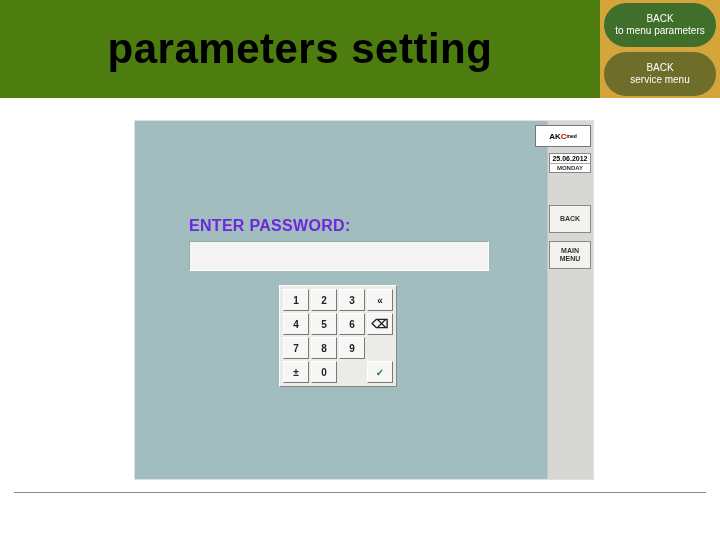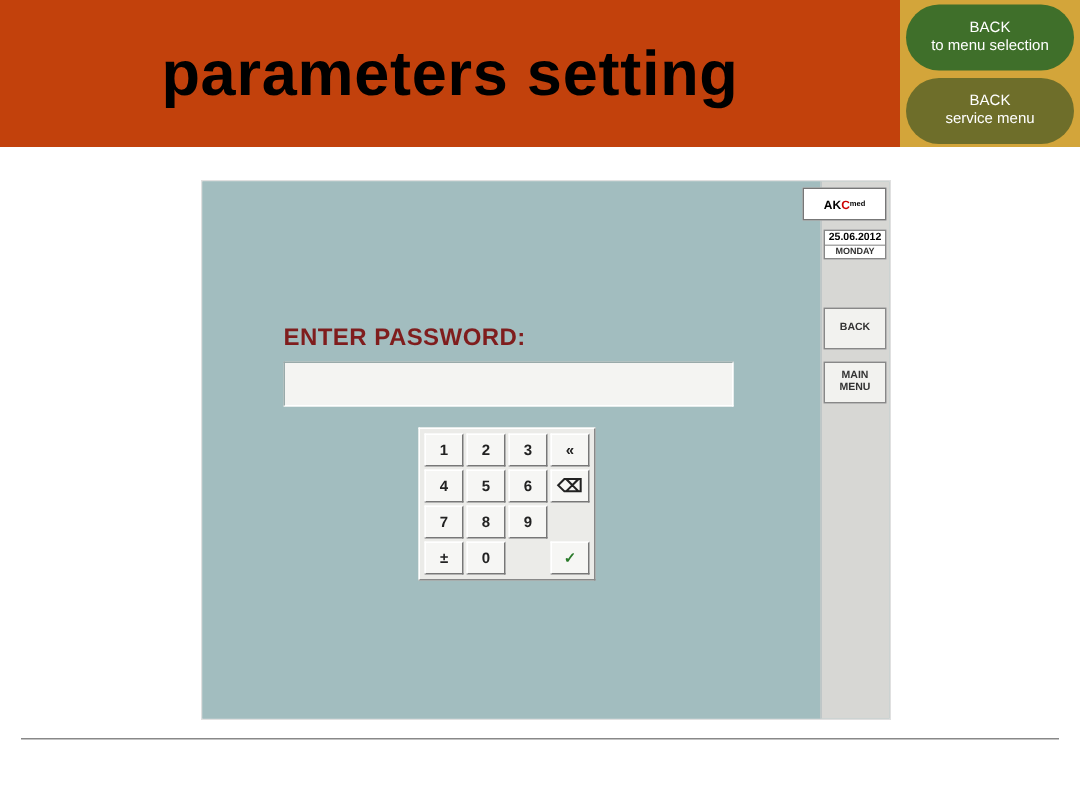--- a/index.html
+++ b/index.html
@@ -1,21 +1,21 @@
 <!DOCTYPE html>
 <html><head>
 <meta charset="utf-8">
 <style>
   * { box-sizing: border-box; margin: 0; padding: 0; }
   html, body { width: 720px; height: 540px; font-family: Arial, Helvetica, sans-serif; background: #fff; }
   .page { width: 720px; height: 540px; position: relative; background: #fff; }
 
   
   .header { position: absolute; top: 0; left: 0; width: 720px; height: 98px; }
-  .header-gold { position: absolute; top: 0; left: 0; width: 600px; height: 98px; background: #c2410c; display: flex; align-items: center; justify-content: center; }
+  .header-gold { position: absolute; top: 0; left: 0; width: 600px; height: 98px; background: #4d7c0f; display: flex; align-items: center; justify-content: center; }
   .title { color: #000; font-size: 42px; font-weight: 900; letter-spacing: 0.5px; }
   .header-right { position: absolute; top: 0; left: 600px; width: 120px; height: 98px; background: #d3a53a; }
   .pill { position: absolute; width: 112px; height: 44px; border-radius: 22px; color: #fff; display: flex; flex-direction: column; align-items: center; justify-content: center; font-size: 10px; line-height: 1.2; text-align: center; cursor: pointer; }
   .pill.green { background: #3f6f2a; left: 604px; top: 3px; }
   .pill.olive { background: #6e6e2a; left: 604px; top: 52px; }
 
   
   .device { position: absolute; left: 134px; top: 120px; width: 460px; height: 360px; background: #a2bdbf; border: 1px solid #e0e0e0; }
   .device-inner { position: absolute; left: 0; top: 0; right: 46px; bottom: 0; background: #a2bdbf; }
   .side-panel { position: absolute; right: 0; top: 0; width: 46px; bottom: 0; background: #d7d7d4; border-left: 1px solid #bfc6c7; }
@@ -26,21 +26,21 @@
   .logo-box sup { font-size: 5px; vertical-align: top; }
 
   .date-box { position: absolute; right: 2px; top: 32px; width: 42px; background: #fff; border: 1px solid #888; text-align: center; }
   .date-box .d1 { font-size: 7px; font-weight: 700; border-bottom: 1px solid #aaa; padding: 1px 0; }
   .date-box .d2 { font-size: 6px; font-weight: 700; padding: 1px 0; color: #333; }
 
   .side-btn { position: absolute; right: 2px; width: 42px; height: 28px; background: #f2f2ef; border: 1px solid #888; font-size: 7px; font-weight: 700; display: flex; align-items: center; justify-content: center; text-align: center; line-height: 1.1; cursor: pointer; color: #333; }
   .side-btn.b1 { top: 84px; }
   .side-btn.b2 { top: 120px; }
 
-  .prompt { position: absolute; left: 54px; top: 96px; font-size: 16px; font-weight: 700; color: #7f1d1d; letter-spacing: 0.3px; }
+  .prompt { position: absolute; left: 54px; top: 96px; font-size: 16px; font-weight: 700; color: #6d28d9; letter-spacing: 0.3px; }
   .pw-field { position: absolute; left: 54px; top: 120px; width: 300px; height: 30px; background: #f4f4f2; border: 1px solid #9aa; border-bottom-color: #fff; border-right-color: #fff; }
 
   .keypad { position: absolute; left: 144px; top: 164px; width: 118px; background: #ebebe8; border: 1px solid #888; border-top-color: #fff; border-left-color: #fff; padding: 3px; }
   .kp-grid { display: grid; grid-template-columns: repeat(4, 26px); grid-auto-rows: 22px; gap: 2px; }
   .key { background: #f6f6f4; border: 1px solid #777; border-top-color: #fff; border-left-color: #fff; font-size: 10px; display: flex; align-items: center; justify-content: center; font-weight: 700; color: #222; cursor: pointer; }
   .key .chk { color: #2a7a2a; }
   .key .bsp { font-size: 12px; }
 
   .hr { position: absolute; left: 14px; right: 14px; top: 492px; height: 0; border-top: 1px solid #888; }
 </style>
@@ -50,21 +50,21 @@
 <div class="page">
 
   <div class="header">
     <div class="header-gold">
       <div class="title">parameters setting</div>
     </div>
     <div class="header-right"></div>
 
     <div class="pill green">
       <div>BACK</div>
-      <div>to  menu  selection</div>
+      <div>to  menu  parameters</div>
     </div>
     <div class="pill olive">
       <div>BACK</div>
       <div>service menu</div>
     </div>
   </div>
 
   <div class="device">
     <div class="device-inner">
 

